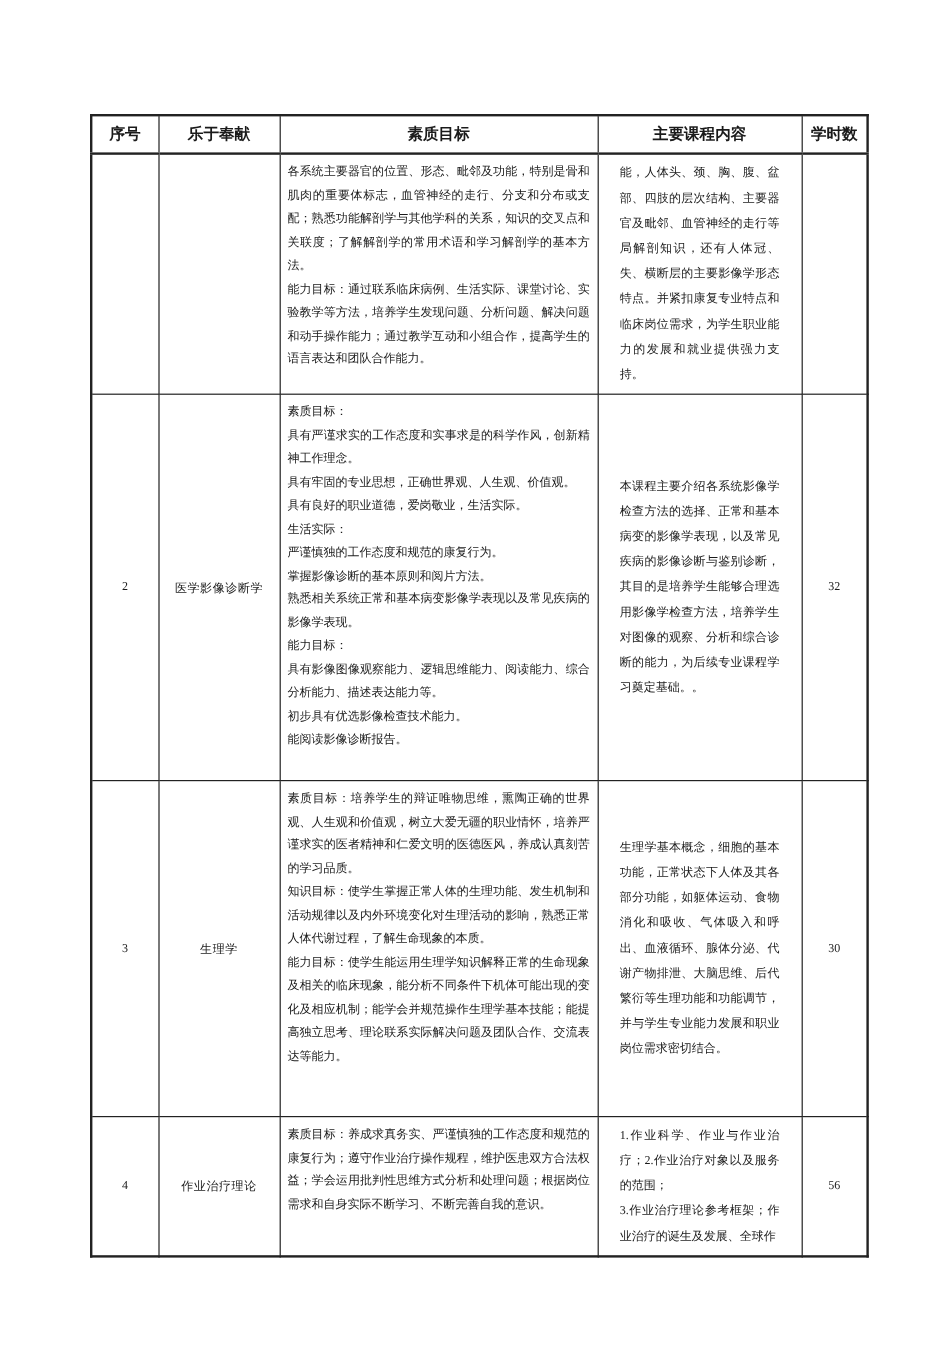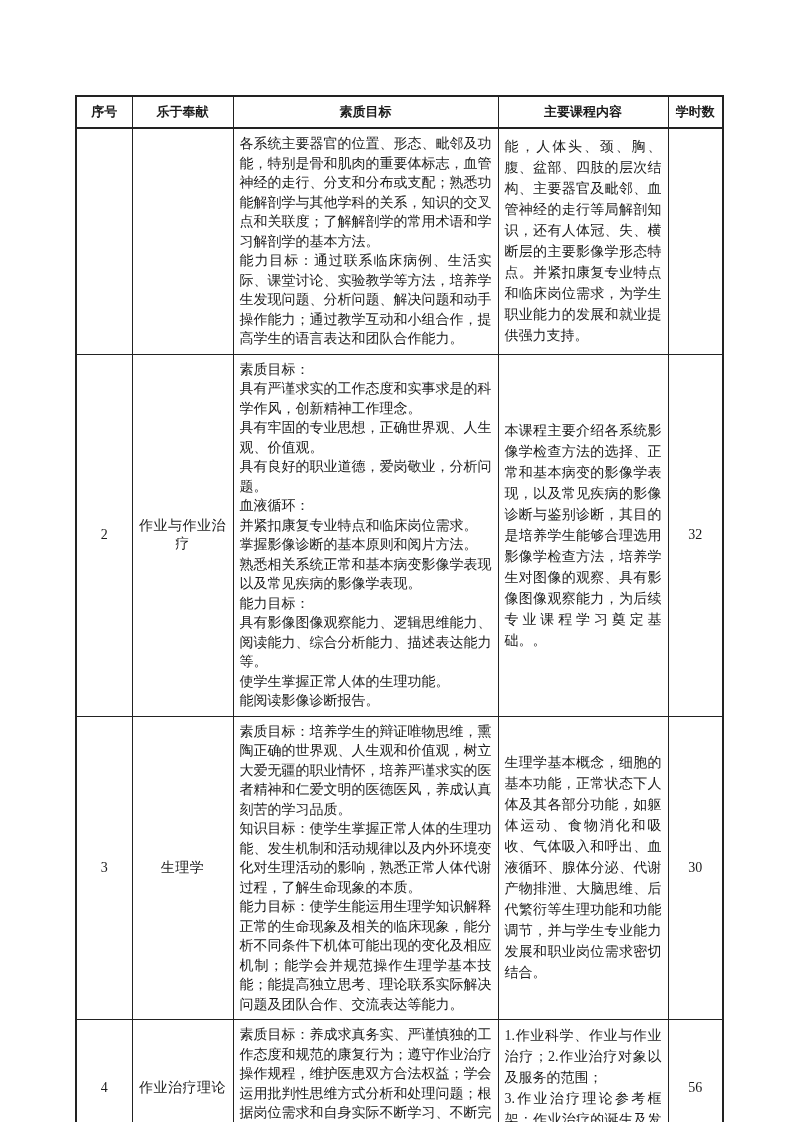--- a/index.html
+++ b/index.html
@@ -14,21 +14,21 @@
 
   table.course-table {
     position: absolute; left: 75px; top: 95px;
     width: 647px;
     border-collapse: collapse;
     table-layout: fixed;
     border: 2px solid #222;
   }
   .course-table th, .course-table td {
     border: 1.5px solid #222;
-    font-size: 14px;
+    font-size: 10px;
     padding: 4px 5px;
     vertical-align: middle;
     overflow: hidden;
   }
   .course-table th {
     font-weight: bold;
     text-align: center;
     padding: 6px 2px;
     border-bottom: 2px solid #222;
     font-size: 13px;
@@ -38,21 +38,21 @@
   td.goals-cell {
     vertical-align: top;
     text-align: justify;
     line-height: 19.5px;
     padding: 5px 6px;
   }
   td.content-cell {
     vertical-align: middle;
     text-align: justify;
     line-height: 21px;
-    padding: 5px 6px;
+    padding: 5px 18px;
   }
   td p { margin: 0; }
   tr.row-1 { height: 198px; }
   tr.row-2 { height: 322px; }
   tr.row-3 { height: 280px; }
   tr.row-4 { height: 106px; }
 
   .page-number {
     position: absolute;
     left: 0; right: 0; top: 1035px;
@@ -92,37 +92,37 @@
           <p>能力目标：通过联系临床病例、生活实际、课堂讨论、实验教学等方法，培养学生发现问题、分析问题、解决问题和动手操作能力；通过教学互动和小组合作，提高学生的语言表达和团队合作能力。</p>
         </td>
         <td class="content-cell">
           <p>能，人体头、颈、胸、腹、盆部、四肢的层次结构、主要器官及毗邻、血管神经的走行等局解剖知识，还有人体冠、失、横断层的主要影像学形态特点。并紧扣康复专业特点和临床岗位需求，为学生职业能力的发展和就业提供强力支持。</p>
         </td>
         <td class="hours-cell"></td>
       </tr>
 
       <tr class="row-2">
         <td class="num-cell">2</td>
-        <td class="name-cell">作业与作业治疗</td>
+        <td class="name-cell">医学影像诊断学</td>
         <td class="goals-cell">
           <p>素质目标：</p>
           <p>具有严谨求实的工作态度和实事求是的科学作风，创新精神工作理念。</p>
           <p>具有牢固的专业思想，正确世界观、人生观、价值观。</p>
-          <p>具有良好的职业道德，爱岗敬业，分析问题。</p>
-          <p>血液循环：</p>
-          <p>并紧扣康复专业特点和临床岗位需求。</p>
+          <p>具有良好的职业道德，爱岗敬业，生活实际。</p>
+          <p>生活实际：</p>
+          <p>严谨慎独的工作态度和规范的康复行为。</p>
           <p>掌握影像诊断的基本原则和阅片方法。</p>
           <p>熟悉相关系统正常和基本病变影像学表现以及常见疾病的影像学表现。</p>
           <p>能力目标：</p>
           <p>具有影像图像观察能力、逻辑思维能力、阅读能力、综合分析能力、描述表达能力等。</p>
-          <p>使学生掌握正常人体的生理功能。</p>
+          <p>初步具有优选影像检查技术能力。</p>
           <p>能阅读影像诊断报告。</p>
         </td>
         <td class="content-cell">
-          <p>本课程主要介绍各系统影像学检查方法的选择、正常和基本病变的影像学表现，以及常见疾病的影像诊断与鉴别诊断，其目的是培养学生能够合理选用影像学检查方法，培养学生对图像的观察、具有影像图像观察能力，为后续专业课程学习奠定基础。。</p>
+          <p>本课程主要介绍各系统影像学检查方法的选择、正常和基本病变的影像学表现，以及常见疾病的影像诊断与鉴别诊断，其目的是培养学生能够合理选用影像学检查方法，培养学生对图像的观察、分析和综合诊断的能力，为后续专业课程学习奠定基础。。</p>
         </td>
         <td class="hours-cell">32</td>
       </tr>
 
       <tr class="row-3">
         <td class="num-cell">3</td>
         <td class="name-cell">生理学</td>
         <td class="goals-cell">
           <p>素质目标：培养学生的辩证唯物思维，熏陶正确的世界观、人生观和价值观，树立大爱无疆的职业情怀，培养严谨求实的医者精神和仁爱文明的医德医风，养成认真刻苦的学习品质。</p>
           <p>知识目标：使学生掌握正常人体的生理功能、发生机制和活动规律以及内外环境变化对生理活动的影响，熟悉正常人体代谢过程，了解生命现象的本质。</p>

